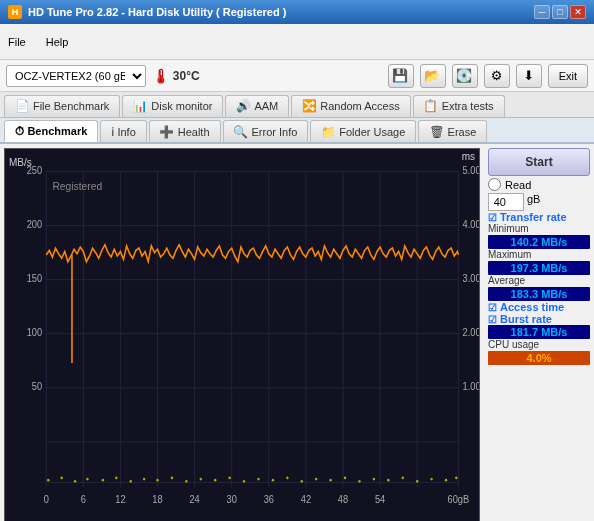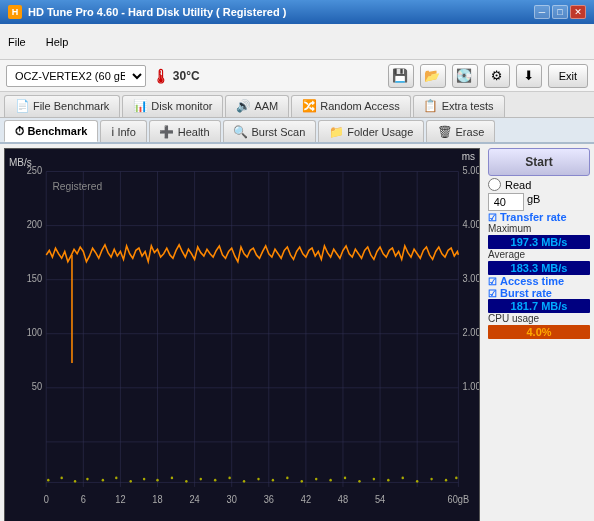--- a/index.html
+++ b/index.html
@@ -235,21 +235,21 @@
       top: 2px; right: 4px;
       color: #ccc; font-size: 10px;
     }
   </style>
 </head>
 <body>
 
 <div class="title-bar">
   <div class="title-bar-left">
     <div class="title-bar-icon">H</div>
-    <span>HD Tune Pro 4.60 - Hard Disk Utility  ( Registered )</span>
+    <span>HD Tune Pro 2.82 - Hard Disk Utility  ( Registered )</span>
   </div>
   <div class="window-controls">
     <div class="win-btn">─</div>
     <div class="win-btn">□</div>
     <div class="win-btn close">✕</div>
   </div>
 </div>
 
 <div class="menu-bar">
   <span class="menu-item">File</span>
@@ -304,21 +304,21 @@
   <div class="tab">
     <span class="tab-icon">ℹ</span>
     <span>Info</span>
   </div>
   <div class="tab">
     <span class="tab-icon">➕</span>
     <span>Health</span>
   </div>
   <div class="tab">
     <span class="tab-icon">🔍</span>
-    <span>Burst Scan</span>
+    <span>Error Info</span>
   </div>
   <div class="tab">
     <span class="tab-icon">📁</span>
     <span>Folder Usage</span>
   </div>
   <div class="tab">
     <span class="tab-icon">🗑</span>
     <span>Erase</span>
   </div>
 </div>
@@ -446,20 +446,24 @@
     <div class="stroke-input">
       <input class="stroke-field" type="number" value="40" style="">
       <span>gB</span>
     </div>
 
     <div class="transfer-rate-label">
       <span style="font-size:10px">☑</span>
       <span>Transfer rate</span>
     </div>
 
+    <div class="stat-block">
+      <span class="stat-label">Minimum</span>
+      <div class="stat-value">140.2 MB/s</div>
+    </div>
 
     <div class="stat-block">
       <span class="stat-label">Maximum</span>
       <div class="stat-value">197.3 MB/s</div>
     </div>
 
     <div class="stat-block">
       <span class="stat-label">Average</span>
       <div class="stat-value">183.3 MB/s</div>
     </div>

